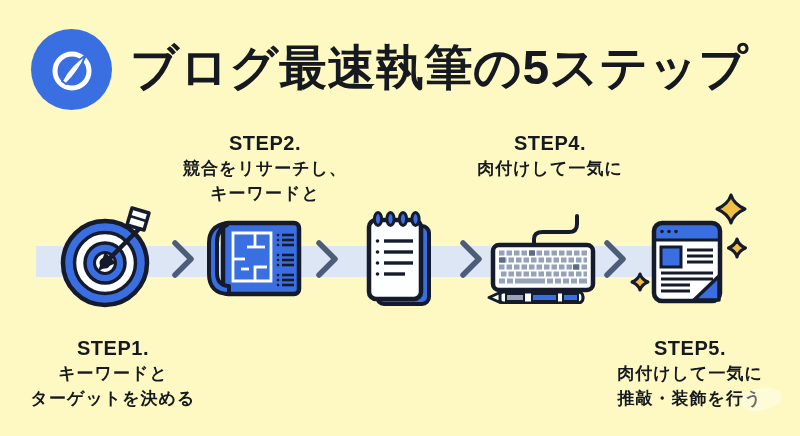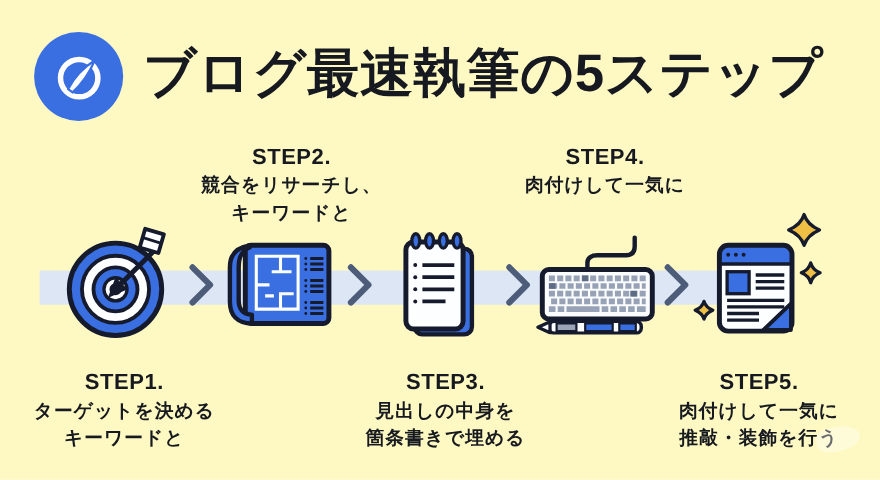--- a/index.html
+++ b/index.html
@@ -199,27 +199,22 @@
     <div class="line">競合をリサーチし、</div>
     <div class="line">キーワードと</div>
   </div>
   <div class="label label-top" style="left:444px">
     <div class="step-id">STEP4.</div>
     <div class="line">肉付けして一気に</div>
   </div>
 
   <div class="label label-bottom" style="left:7px">
     <div class="step-id">STEP1.</div>
+    <div class="line">キーワードと</div>
     <div class="line">ターゲットを決める</div>
-    <div class="line">キーワードと</div>
-  </div>
-  <div class="label label-bottom" style="left:299px">
-    <div class="step-id">STEP3.</div>
-    <div class="line">見出しの中身を</div>
-    <div class="line">箇条書きで埋める</div>
   </div>
   <div class="label label-bottom" style="left:584px">
     <div class="step-id">STEP5.</div>
     <div class="line">肉付けして一気に</div>
     <div class="line">推敲・装飾を行う</div>
   </div>
 
   <div class="watermark"></div>
 </div>
 

